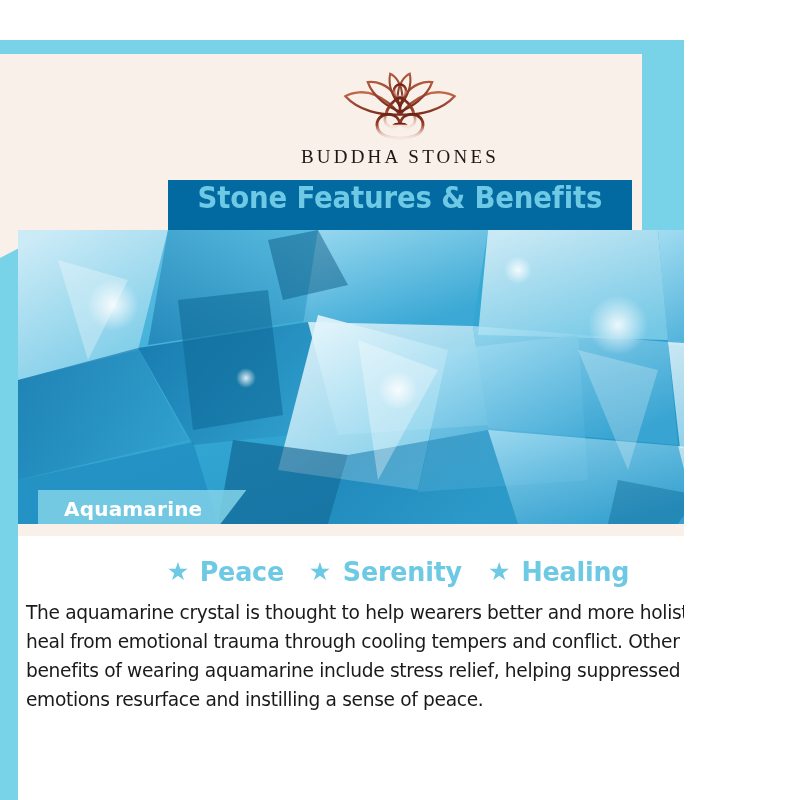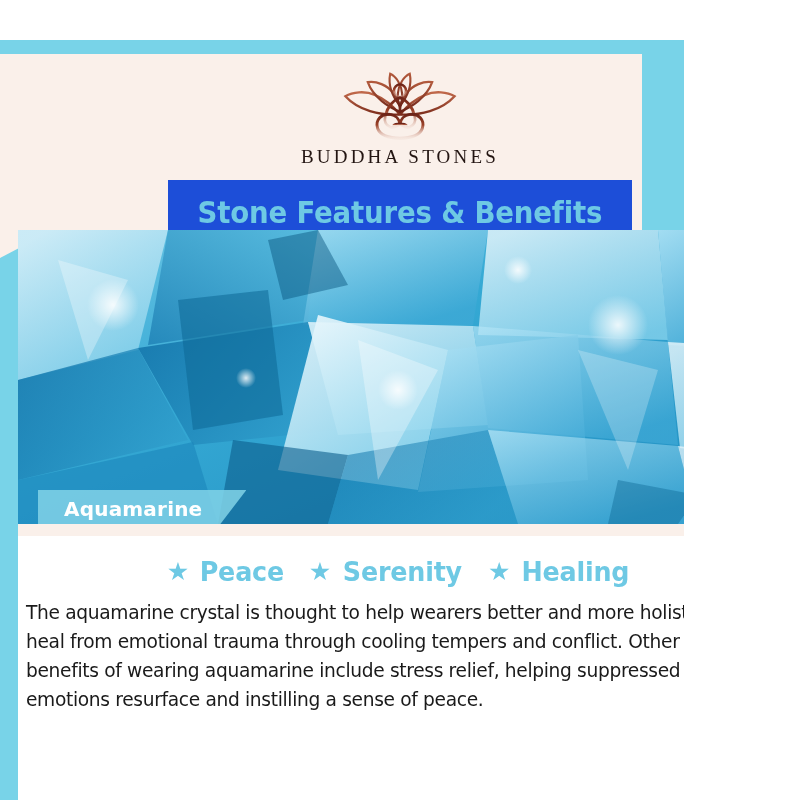--- a/index.html
+++ b/index.html
@@ -59,22 +59,22 @@
     font-size:19px; font-weight:400;
     letter-spacing:3.2px;
     color:#231512;
     white-space:nowrap;
   }
 
   
   .title-box {
     position:absolute; left:168px; top:140px;
     width:464px; height:50px;
-    background:#1d4ed8;
-    display:flex; align-items:flex-end; justify-content:center;
+    background:#0369a1;
+    display:flex; align-items:flex-start; justify-content:center;
   }
   .title-text {
     font-family:"DejaVu Sans", sans-serif;
     font-size:30px; font-weight:700;
     color:#6ec9e4;
     letter-spacing:-0.2px;
     white-space:nowrap;
     transform:scaleX(0.92);
   }
 

